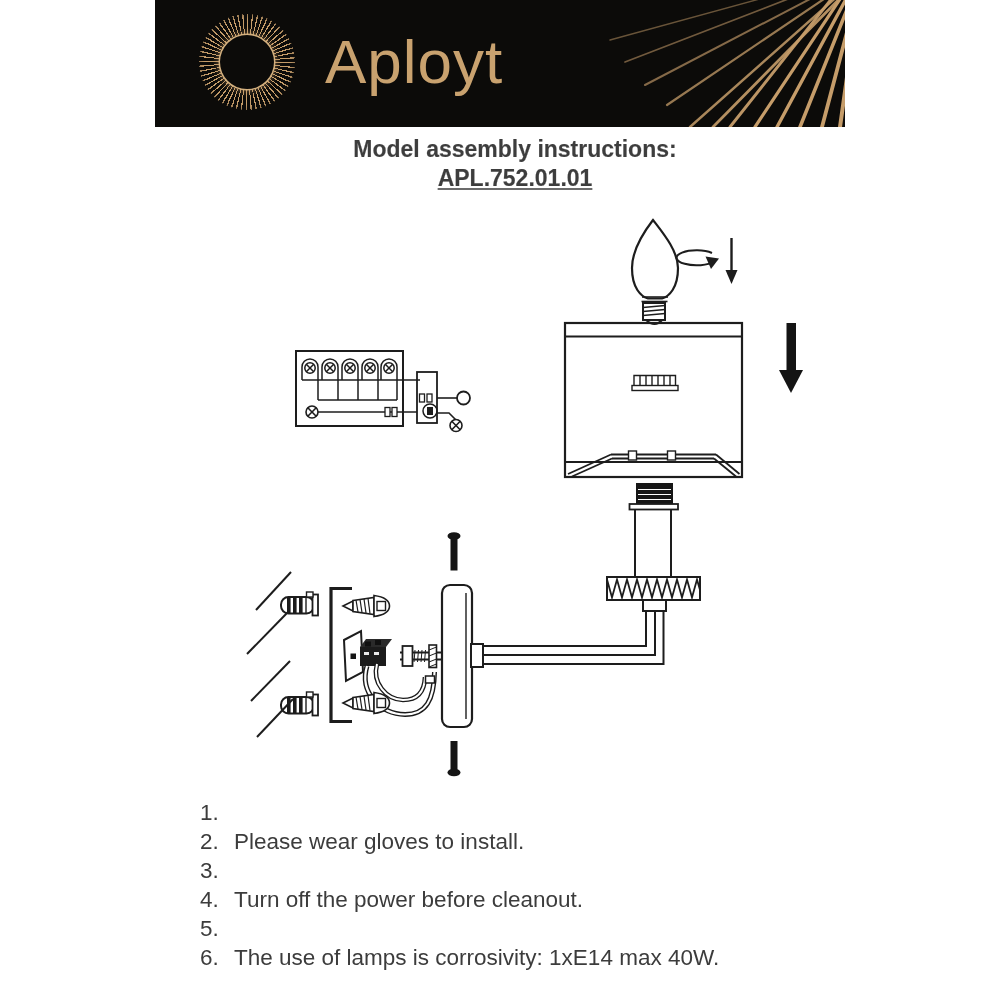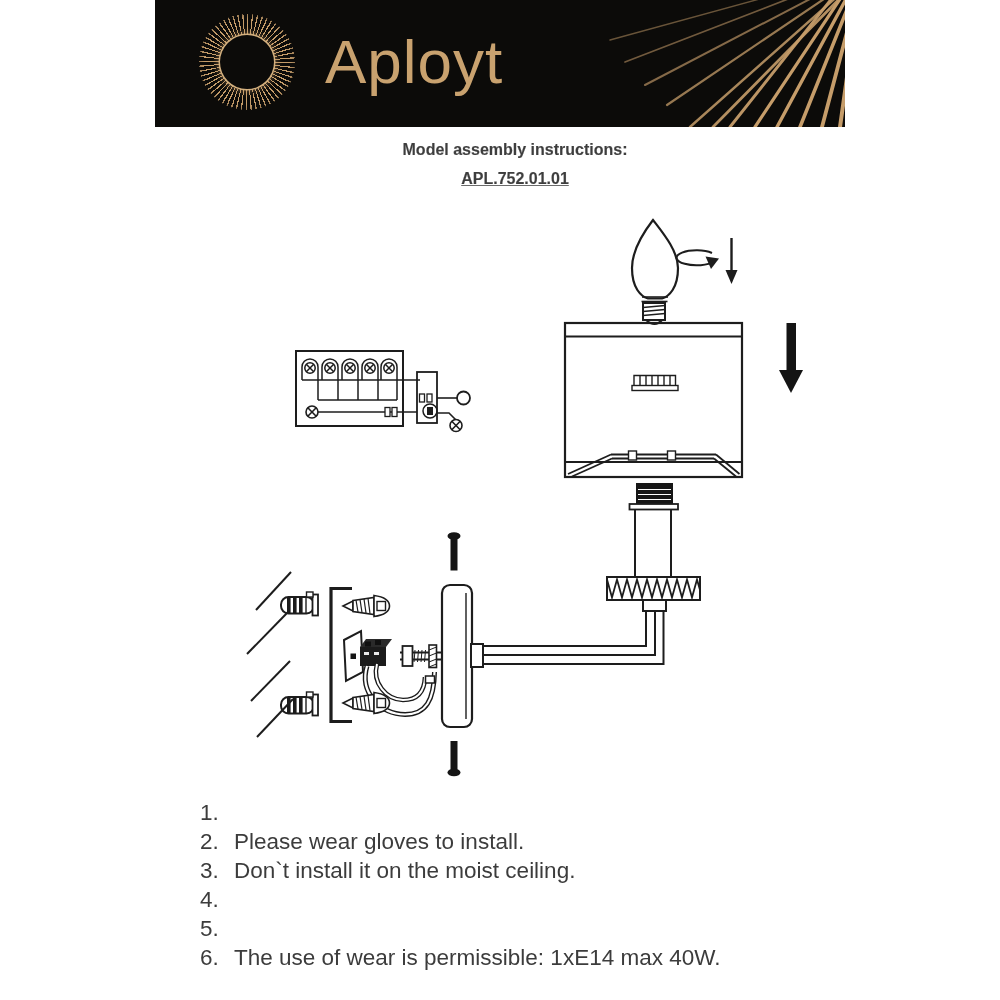--- a/index.html
+++ b/index.html
@@ -14,21 +14,21 @@
   .sunburst::before{content:"";position:absolute;inset:0;border-radius:50%;
             background:radial-gradient(circle, rgba(12,11,9,0) 62%, #0c0b09 99%);}
   .sunburst::after{content:"";position:absolute;inset:21px;border-radius:50%;background:#0c0b09;
             box-shadow:0 0 0 1.5px rgba(216,180,130,.95), 0 0 7px 2px rgba(198,157,106,.55);}
   .brand{position:absolute;left:170px;top:0;height:127px;line-height:124px;
          font-size:62px;font-weight:300;letter-spacing:1px;color:#c9a26f;}
   .rays{position:absolute;right:0;top:0;}
 
   
   .title-block{position:absolute;left:30px;top:135px;width:970px;text-align:center;
-               color:#3d3d3d;font-size:16px;line-height:29px;font-weight:bold;
+               color:#3d3d3d;font-size:23px;line-height:29px;font-weight:bold;
                -webkit-text-stroke:.2px #6b6b6b;}
   .title-block .t2{font-weight:bold;text-decoration:underline;}
 
   
   svg.figure{position:absolute;left:0;top:0;pointer-events:none;}
 
   
   .instructions{position:absolute;left:200px;top:799px;margin:0;padding:0;list-style:none;
                 color:#3c3c3c;font-size:22.5px;}
   .instructions li{display:flex;height:28.9px;align-items:center;}
@@ -308,27 +308,27 @@
   <ol class="instructions">
     <li>
         <span class="num">1.</span>
       </li>
     <li>
         <span class="num">2.</span>
         <span>Please wear gloves to install.</span>
       </li>
     <li>
         <span class="num">3.</span>
-        <span>Don`t install it on the moist ceiling.</span>
       </li>
     <li>
         <span class="num">4.</span>
+        <span>Turn off the power before cleanout.</span>
       </li>
     <li>
         <span class="num">5.</span>
       </li>
     <li>
         <span class="num">6.</span>
-        <span>The use of wear is permissible: 1xE14 max 40W.</span>
+        <span>The use of lamps is corrosivity: 1xE14 max 40W.</span>
       </li>
   </ol>
 
 </div>
 
 </body></html>

